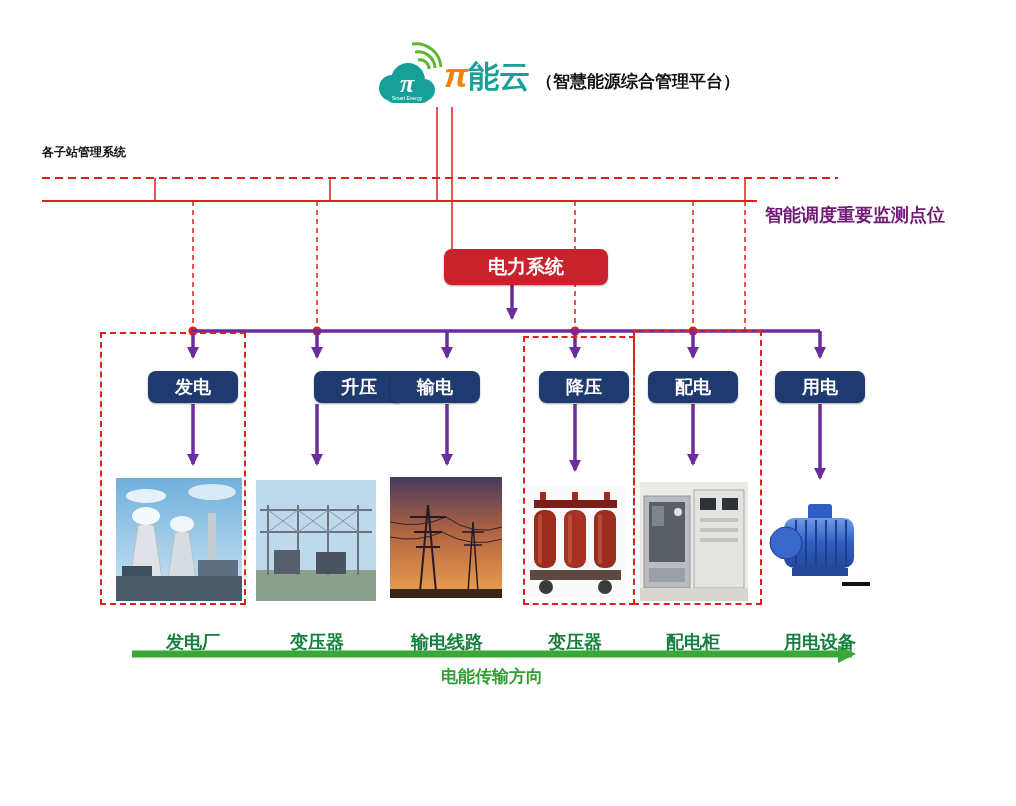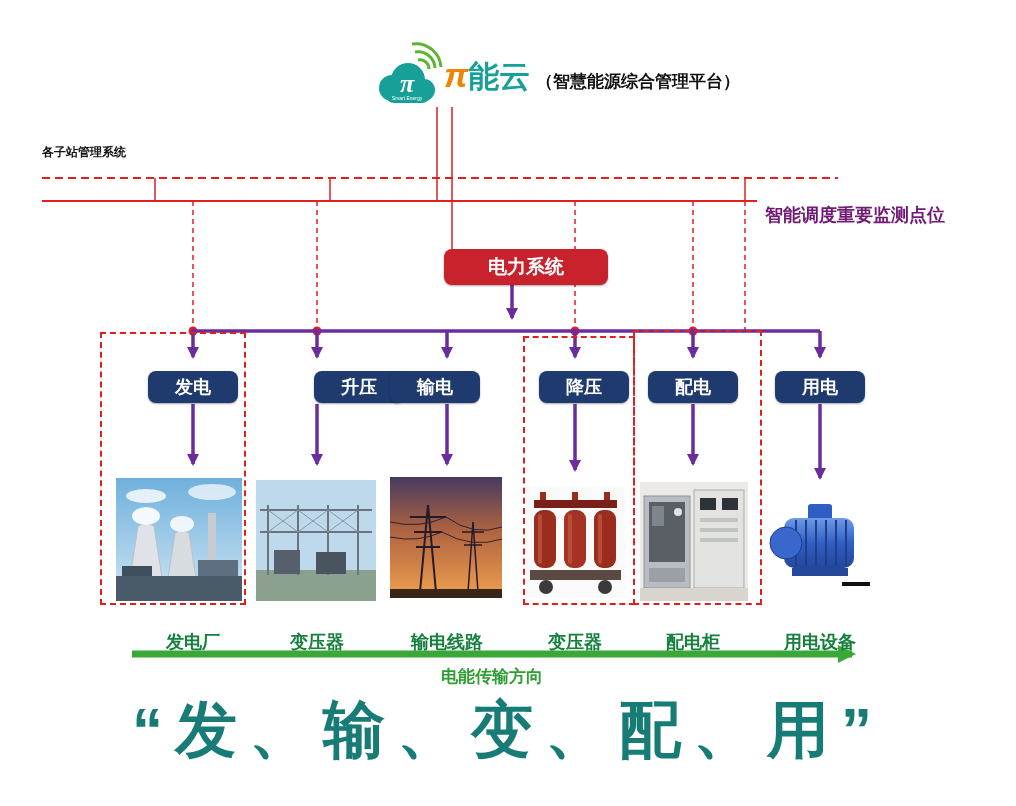--- a/index.html
+++ b/index.html
@@ -271,15 +271,14 @@
   </div>
 
   <div class="abs stage-caption" style="left:123px;">发电厂</div>
   <div class="abs stage-caption" style="left:247px;">变压器</div>
   <div class="abs stage-caption" style="left:377px;">输电线路</div>
   <div class="abs stage-caption" style="left:505px;">变压器</div>
   <div class="abs stage-caption" style="left:623px;">配电柜</div>
   <div class="abs stage-caption" style="left:750px;">用电设备</div>
 
   <div class="abs flow-label">电能传输方向</div>
-  <div class="abs slogan">“发、输、变、配、用”</div>
 
 </div>
 
 </body></html>

